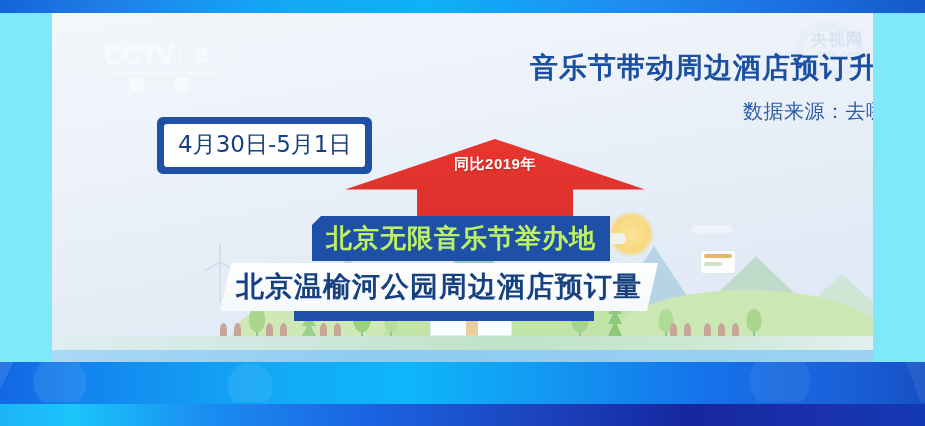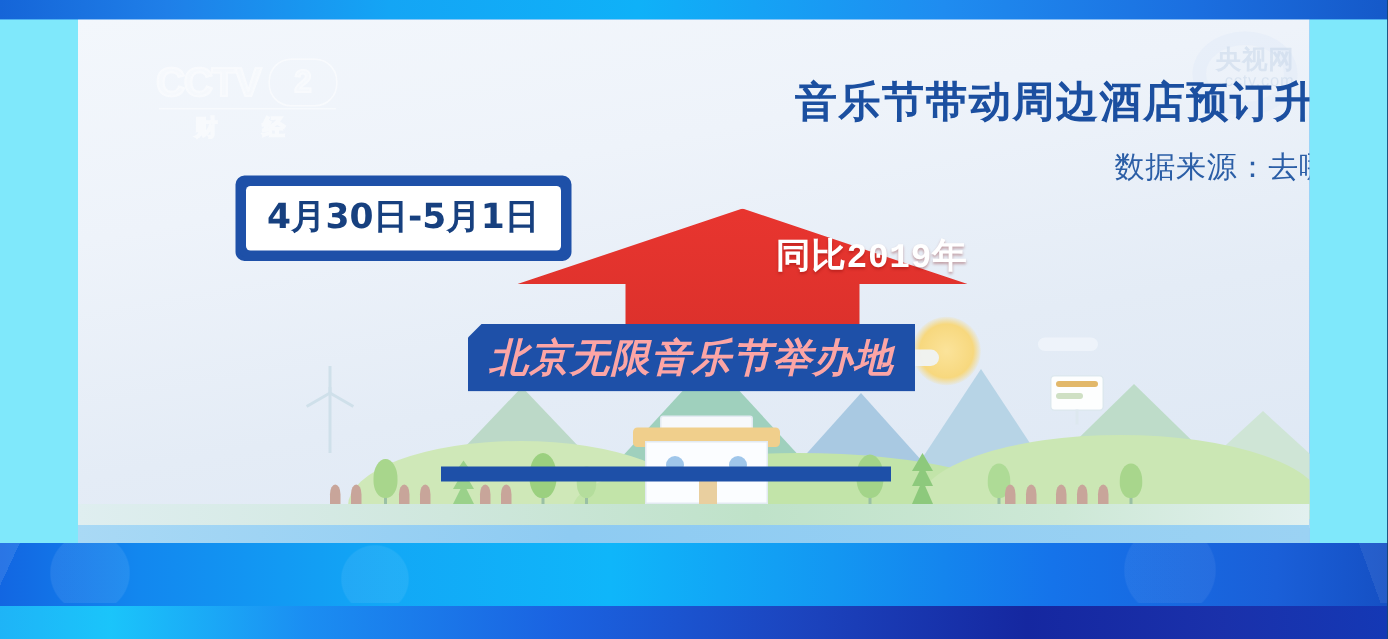--- a/index.html
+++ b/index.html
@@ -119,21 +119,21 @@
   
   .date-badge{
     position:absolute;left:105px;top:104px;
     padding:4px;border:3px solid #1e50a8;border-radius:6px;
     background:#1e50a8;
   }
   .date-badge-inner{
     background:#ffffff;border-radius:3px;
     padding:5px 14px 7px 14px;
     font-family:"DejaVu Sans","Liberation Sans",sans-serif;
-    font-weight:700;font-size:23px;letter-spacing:0px;
+    font-weight:400;font-size:23px;letter-spacing:0px;
     color:#17407f;white-space:nowrap;
   }
 
   
   .scene{
     position:absolute;left:0;bottom:0;width:821px;height:160px;
     overflow:hidden;
   }
   .sun{
     position:absolute;left:556px;bottom:105px;width:46px;height:46px;
@@ -176,23 +176,23 @@
   .sign .post{position:absolute;left:16px;top:22px;width:2px;height:10px;background:#dde8ef;}
 
   
   .arrow{
     position:absolute;left:293px;top:126px;width:300px;height:105px;
     background:linear-gradient(180deg,#e8352f 0%,#d9302b 100%);
     clip-path:polygon(50% 0%, 100% 48%, 76% 48%, 76% 100%, 24% 100%, 24% 48%, 0% 48%);
   }
   .arrow-t1{
     position:absolute;left:293px;top:142px;width:300px;
-    text-align:right;color:#ffffff;
-    font-family:Liberation Mono, monospace;
-    font-weight:700;font-size:23px;letter-spacing:.5px;
+    text-align:center;color:#ffffff;
+    font-family:Liberation Sans, sans-serif;
+    font-weight:700;font-size:15px;letter-spacing:.5px;
     text-shadow:0 1px 2px rgba(120,0,0,.35);
     white-space:nowrap;
   }
   .arrow-t2{
     position:absolute;left:293px;top:167px;width:300px;
     text-align:center;
     color:#ffd83d;
     font-family:"DejaVu Sans","Liberation Sans",sans-serif;
     font-weight:700;font-size:29px;letter-spacing:0px;
     text-shadow:0 2px 0 #c77a00, 0 0 3px rgba(140,60,0,.5);
@@ -201,25 +201,24 @@
 
   
   .banner1{
     position:absolute;left:260px;top:203px;height:45px;
     background:#1e50a8;
     padding:0 14px;
     display:flex;align-items:center;
     clip-path:polygon(9px 0, 100% 0, 100% 100%, 0 100%, 0 9px);
   }
   .banner1 span{
-    color:#fca5a5;
+    color:#bef264;
     font-family:"DejaVu Sans","Liberation Sans",sans-serif;
     font-weight:700;font-size:26px;letter-spacing:1px;
     white-space:nowrap;
-    font-style:italic;
   }
   .banner2{
     position:absolute;left:168px;top:250px;height:48px;
     background:linear-gradient(180deg,#fdfefe 0%,#f6f9fc 100%);
     padding:0 16px;
     display:flex;align-items:center;
     clip-path:polygon(11px 0, 100% 0, calc(100% - 11px) 100%, 0 100%);
     box-shadow:0 1px 3px rgba(40,70,120,.10);
   }
   .banner2 span{
@@ -362,15 +361,18 @@
       <div class="date-badge-inner">4月30日-5月1日</div>
     </div>
 
     <div class="arrow"></div>
     <div class="arrow-t1">同比2019年</div>
 
     <div class="banner1">
       <span>北京无限音乐节举办地</span>
     </div>
     <div class="banner2-tab"></div>
+    <div class="banner2">
+      <span>北京温榆河公园周边酒店预订量</span>
+    </div>
 
   </div>
 </div>
 
 </body></html>

